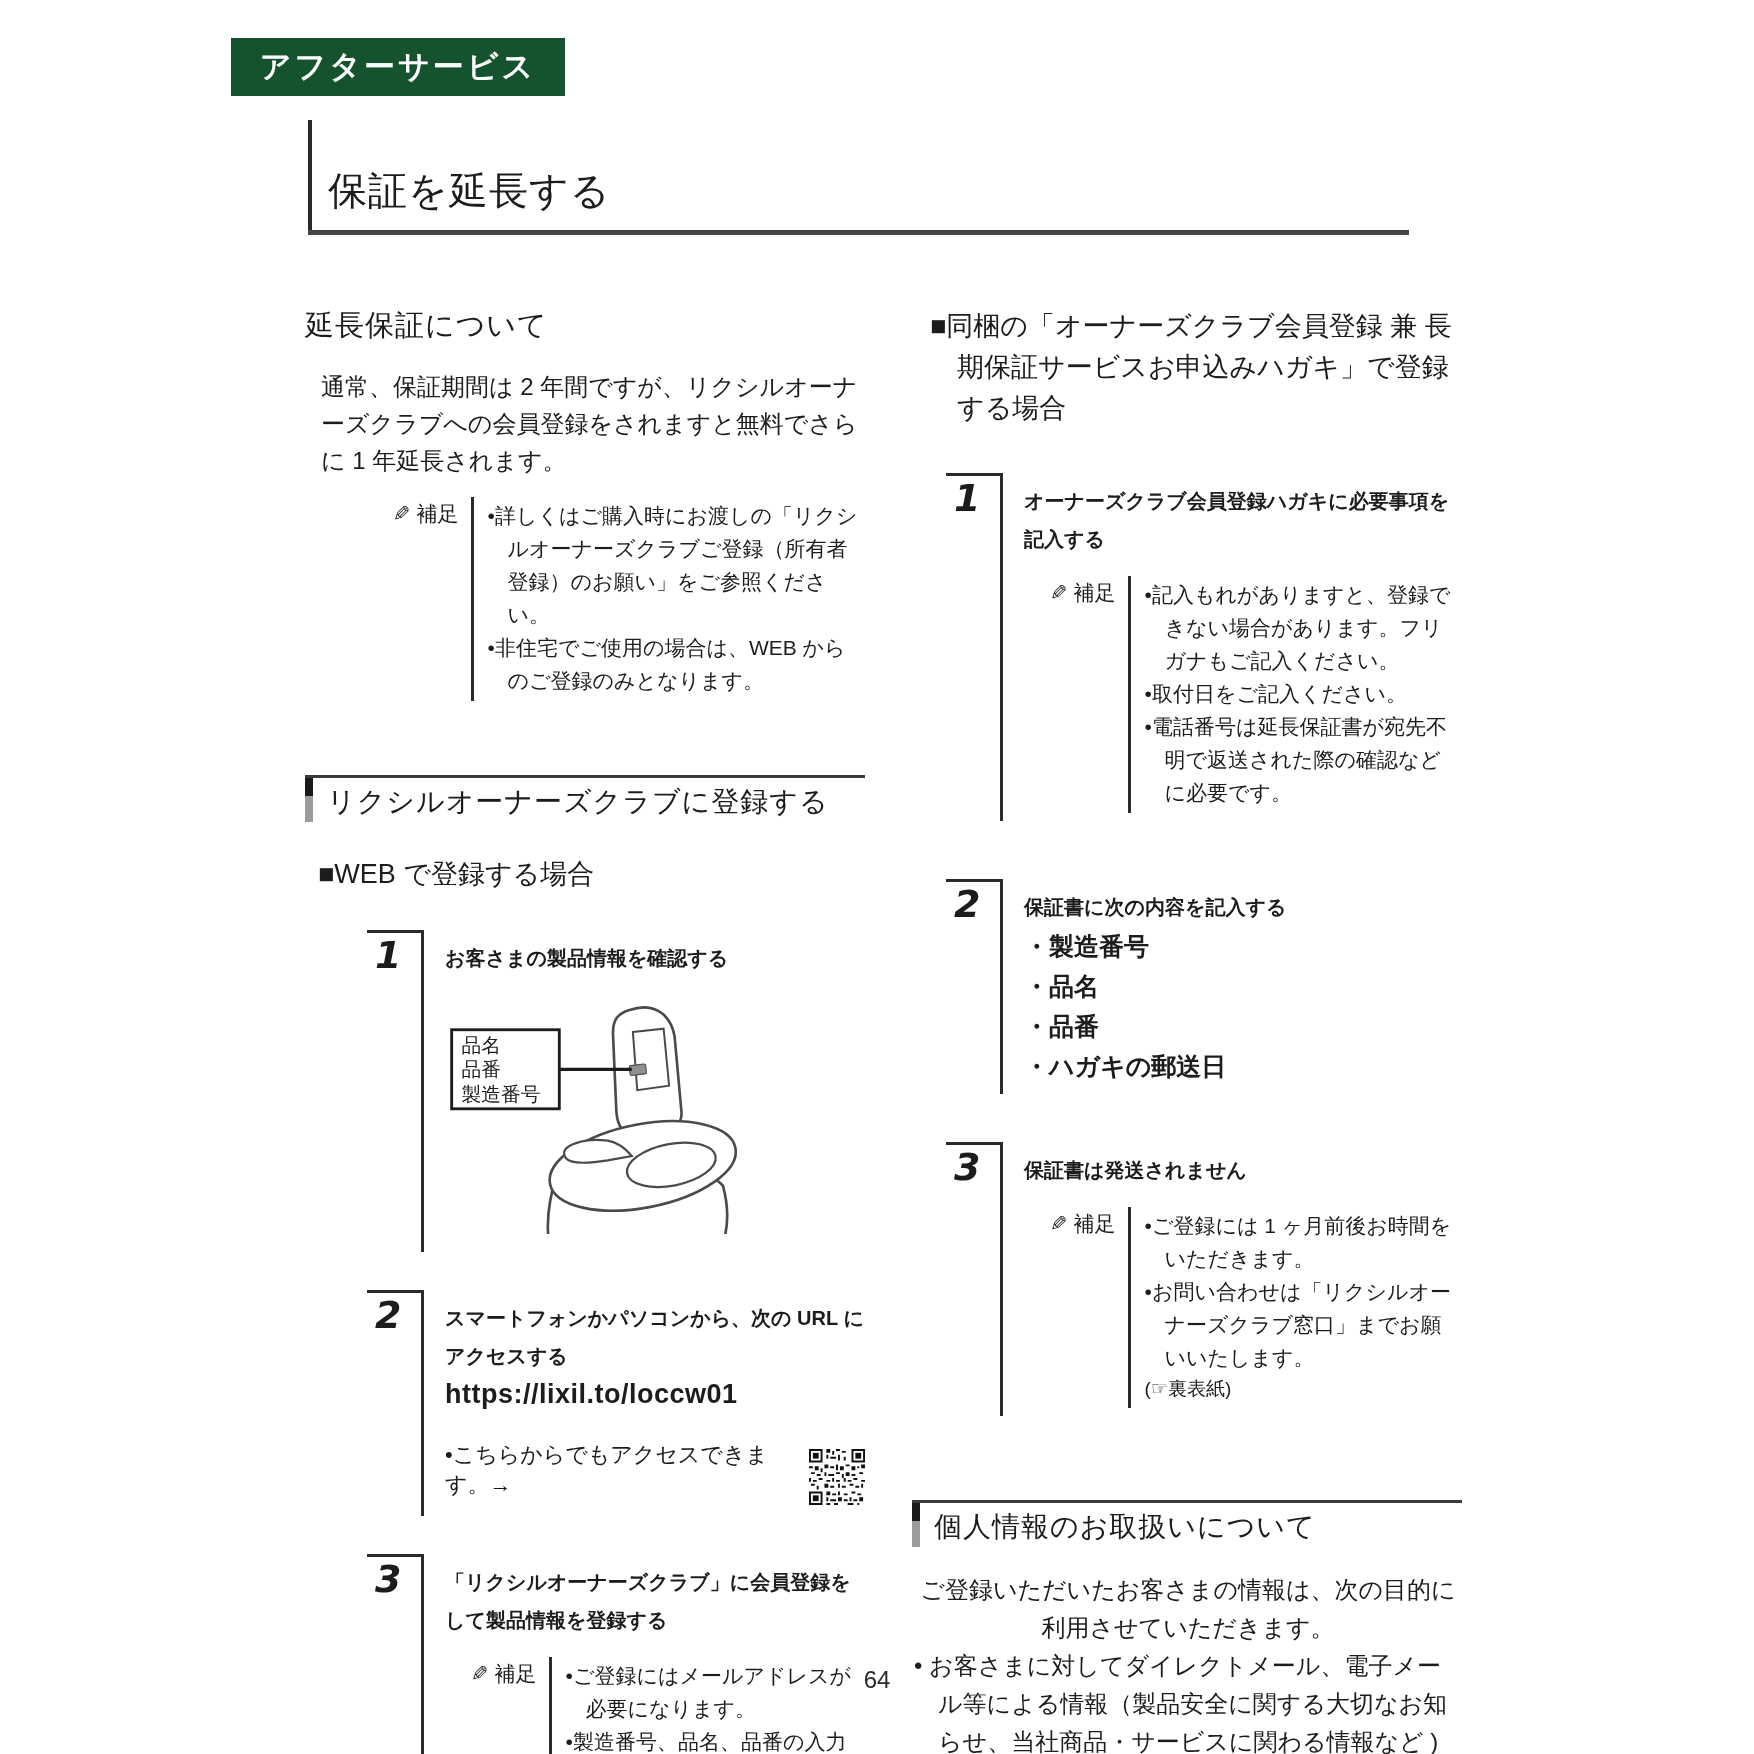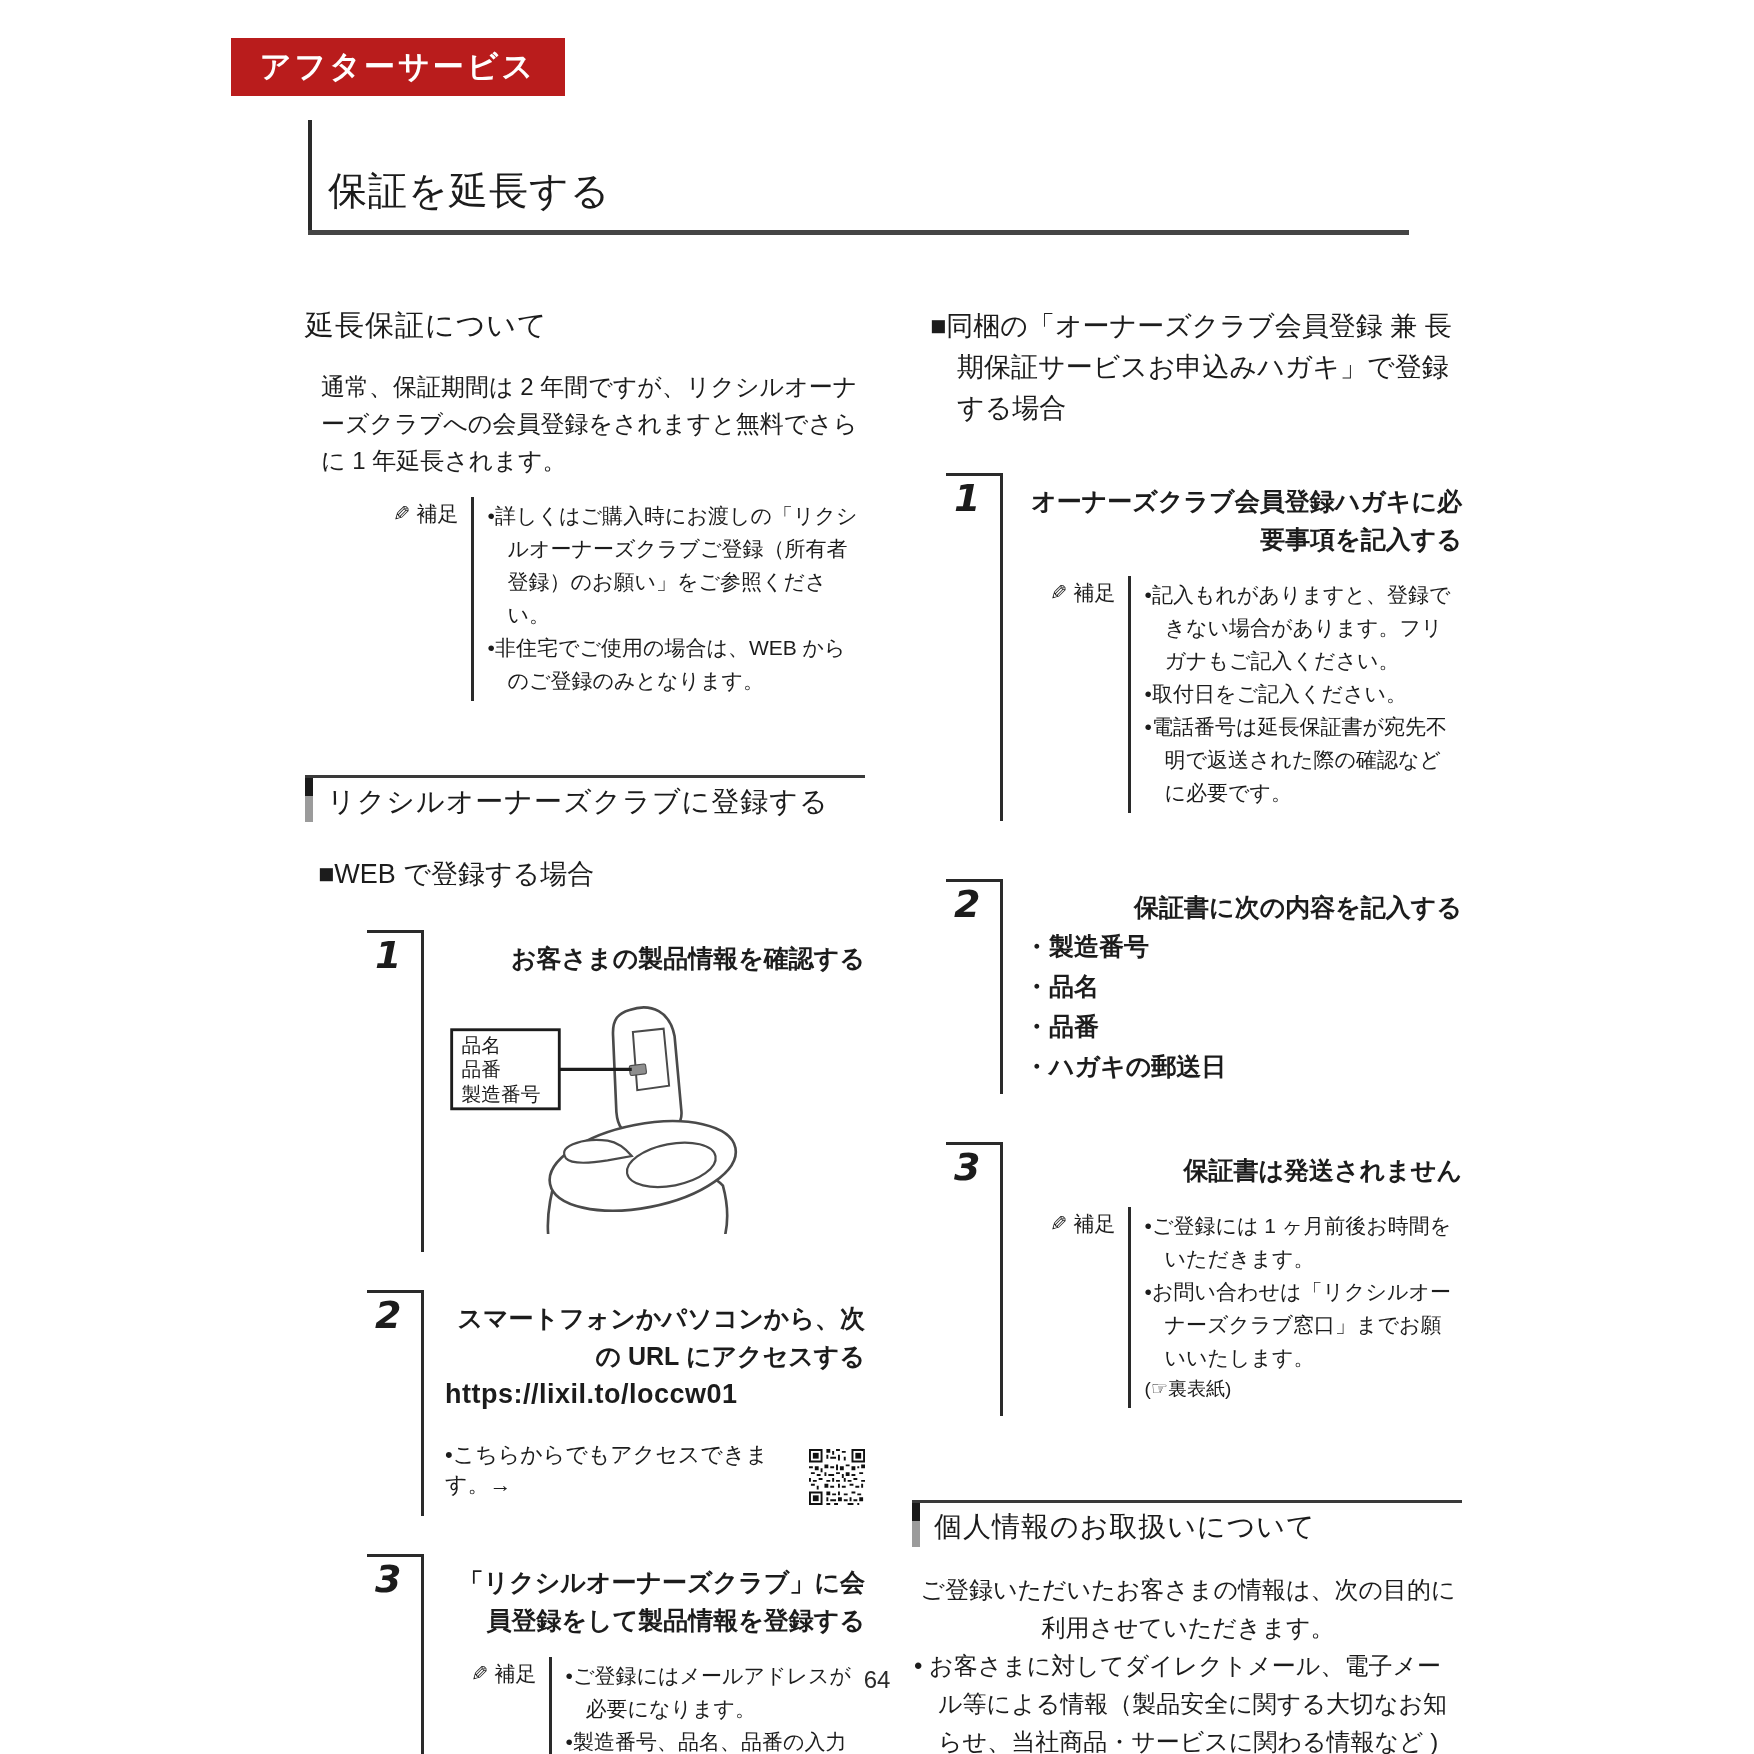--- a/index.html
+++ b/index.html
@@ -4,21 +4,21 @@
 <style>
   html,body{margin:0;padding:0;background:#fff;}
   body{
     width:1754px;height:1754px;position:relative;overflow:hidden;
     color:#1c1c1c;
     font-family:"Liberation Sans","DejaVu Sans",sans-serif;
     -webkit-font-smoothing:antialiased;
   }
   .header-tab{
     position:absolute;left:231px;top:38px;width:334px;height:58px;
-    background:#b91c1c;color:#fff;
+    background:#14532d;color:#fff;
     display:flex;align-items:center;justify-content:center;
     font-size:31px;font-weight:bold;letter-spacing:3px;
   }
   .title-wrap{
     position:absolute;left:308px;top:120px;width:1101px;
     border-bottom:5px solid #454545;
   }
   .title-inner{
     border-left:4px solid #2a2a2a;
     padding:44px 0 12px 16px;
@@ -66,21 +66,21 @@
   .step{display:flex;margin-top:38px;}
   .col-left .step{margin-left:62px;}
   .col-right .step{margin-left:34px;}
   .step-num{
     flex:0 0 46px;border-top:3px solid #2a2a2a;
     font-size:38px;font-weight:bold;font-style:italic;
     padding:3px 0 0 8px;line-height:1;
     font-family:"DejaVu Sans","Liberation Sans",sans-serif;
   }
   .step-body{flex:1;border-left:3px solid #2a2a2a;padding:9px 0 8px 21px;min-height:52px;}
-  .step-title{font-size:25px;font-weight:bold;line-height:38px;text-align:right;}
+  .step-title{font-size:20px;font-weight:bold;line-height:38px;}
   .step-item{font-size:25px;font-weight:bold;line-height:40px;}
   .url-line{font-size:27px;font-weight:bold;margin-top:4px;letter-spacing:0.5px;}
   .qr-row{display:flex;align-items:flex-end;gap:12px;margin-top:30px;}
   .qr-row .qr-bullet{font-size:22px;line-height:30px;padding-bottom:8px;}
 
   .figure{margin:22px 0 6px 2px;}
 
   .pi-body{font-size:24px;line-height:38px;margin-top:24px;}
   .pi-body p{margin:0 0 0 2px;text-align:center;}
   .pb{padding-left:1em;text-indent:-1em;margin-left:2px;}

